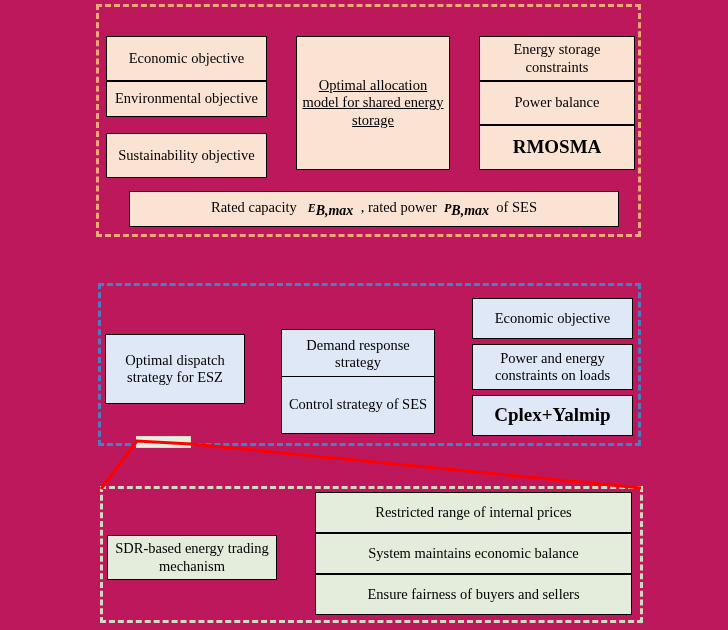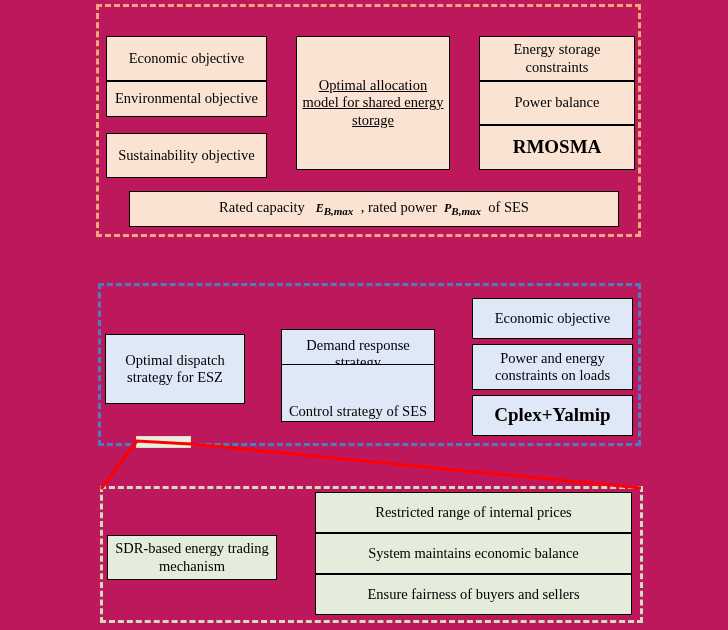--- a/index.html
+++ b/index.html
@@ -50,21 +50,21 @@
   .box-green { background: #e4ecdc; }
 
   .bold { font-weight: bold; font-size: 19px; }
 
   .sub {
     font-style: italic;
     font-weight: bold;
     font-size: 12px;
   }
   .sub sub {
-    font-size: 11px;
+    font-size: 14px;
     font-style: italic;
     font-weight: bold;
   }
 
   .tiny-box {
     position: absolute;
     box-sizing: border-box;
     background: #eaeee0;
     border: 1px solid #d8ddc8;
   }
@@ -123,21 +123,21 @@
 
   <div class="panel panel-mid" style="left:98px; top:283px; width:543px; height:163px;"></div>
 
   <div class="box box-blue" style="left:105px; top:334px; width:140px; height:70px;">
     <span>Optimal dispatch strategy for ESZ</span>
   </div>
 
   <div class="box box-blue" style="left:281px; top:306px; width:154px; height:50px;margin-top:23px;">
     <span>Demand response strategy</span>
   </div>
-  <div class="box box-blue" style="left:281px; top:364px; width:154px; height:58px;align-items:flex-end;">
+  <div class="box box-blue" style="left:281px; top:376px; width:154px; height:58px;">
     <span>Control strategy of SES</span>
   </div>
 
   <div class="box box-blue" style="left:472px; top:298px; width:161px; height:41px;">
     <span>Economic objective</span>
   </div>
   <div class="box box-blue" style="left:472px; top:344px; width:161px; height:46px;text-align:center;">
     <span>Power and energy constraints on loads</span>
   </div>
   <div class="box box-blue" style="left:472px; top:395px; width:161px; height:41px;">

